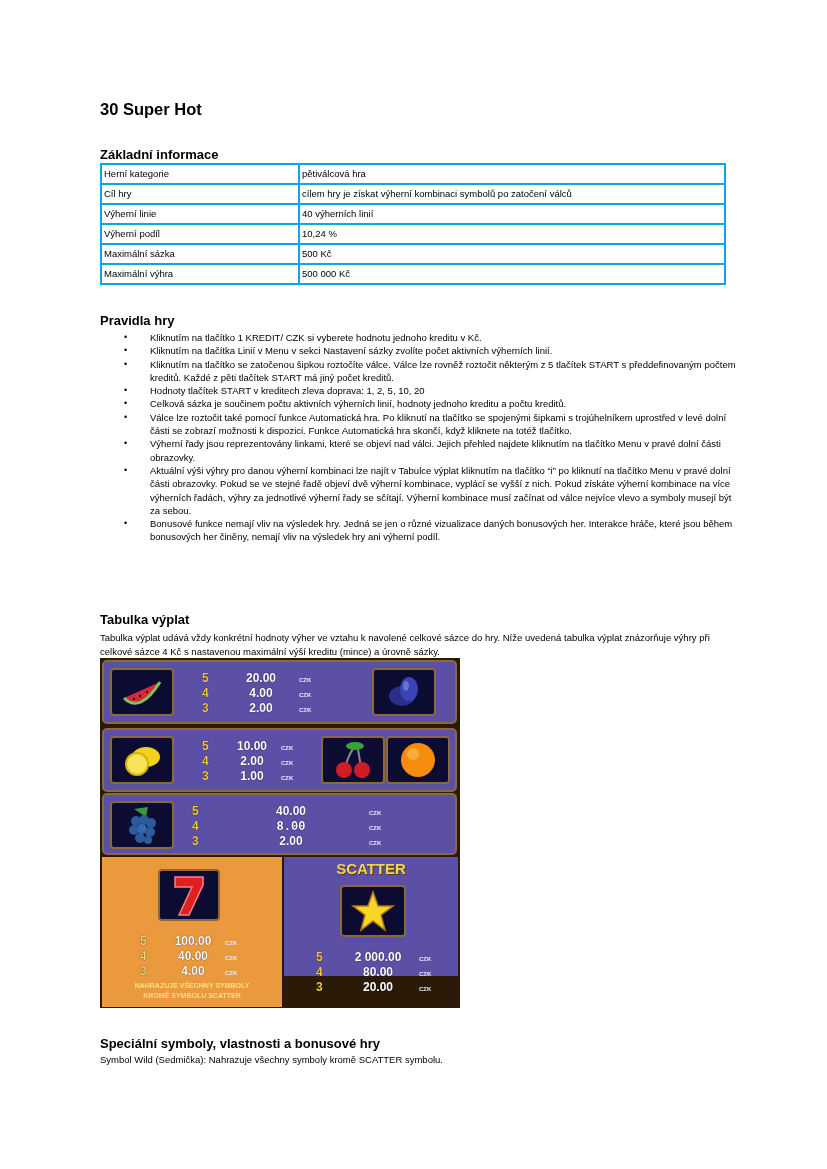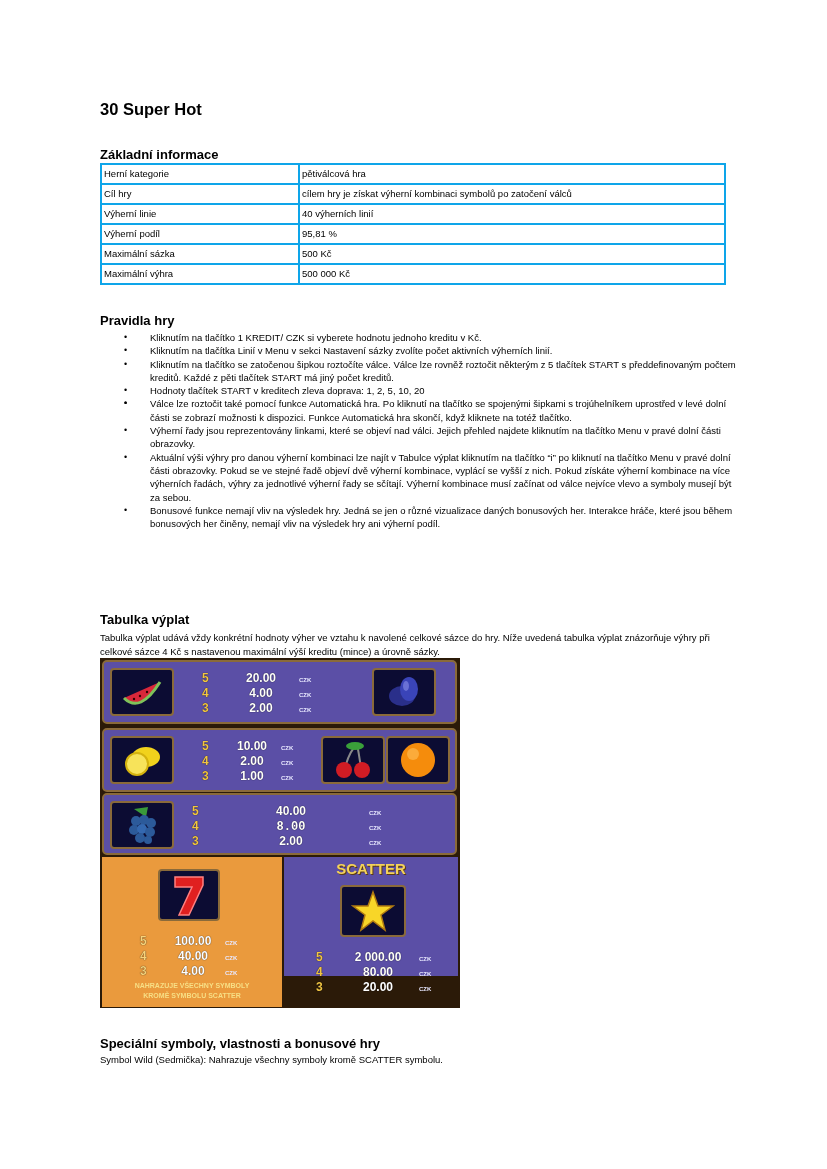--- a/index.html
+++ b/index.html
@@ -51,42 +51,42 @@
       <tr>
             <td class="k">Cíl hry</td>
             <td>cílem hry je získat výherní kombinaci symbolů po zatočení válců</td>
           </tr>
       <tr>
             <td class="k">Výherní linie</td>
             <td>40 výherních linií</td>
           </tr>
       <tr>
             <td class="k">Výherní podíl</td>
-            <td>95,81 %</td>
+            <td>10,24 %</td>
           </tr>
       <tr>
             <td class="k">Maximální sázka</td>
             <td>500 Kč</td>
           </tr>
       <tr>
             <td class="k">Maximální výhra</td>
             <td>500 000 Kč</td>
           </tr>
     </tbody>
       </table>
   </div>
 
   <div id="sec-rules">
     <div class="h2">Pravidla hry</div>
     <ul class="rules">
       <li><span class="bullet">•</span><span>Kliknutím na tlačítko 1 KREDIT/ CZK si vyberete hodnotu jednoho kreditu v Kč.</span></li>
       <li><span class="bullet">•</span><span>Kliknutím na tlačítka Linií v Menu v sekci Nastavení sázky zvolíte počet aktivních výherních linií.</span></li>
       <li><span class="bullet">•</span><span>Kliknutím na tlačítko se zatočenou šipkou roztočíte válce. Válce lze rovněž roztočit některým z 5 tlačítek START s předdefinovaným počtem kreditů. Každé z pěti tlačítek START má jiný počet kreditů.</span></li>
       <li><span class="bullet">•</span><span>Hodnoty tlačítek START v kreditech zleva doprava: 1, 2, 5, 10, 20</span></li>
-      <li><span class="bullet">•</span></li>
+      <li><span class="bullet">•</span><span>Celková sázka je součinem počtu aktivních výherních linií, hodnoty jednoho kreditu a počtu kreditů.</span></li>
       <li><span class="bullet">•</span><span>Válce lze roztočit také pomocí funkce Automatická hra. Po kliknutí na tlačítko se spojenými šipkami s trojúhelníkem uprostřed v levé dolní části se zobrazí možnosti k dispozici. Funkce Automatická hra skončí, když kliknete na totéž tlačítko.</span></li>
       <li><span class="bullet">•</span><span>Výherní řady jsou reprezentovány linkami, které se objeví nad válci. Jejich přehled najdete kliknutím na tlačítko Menu v pravé dolní části obrazovky.</span></li>
       <li><span class="bullet">•</span><span>Aktuální výši výhry pro danou výherní kombinaci lze najít v Tabulce výplat kliknutím na tlačítko “i” po kliknutí na tlačítko Menu v pravé dolní části obrazovky. Pokud se ve stejné řadě objeví dvě výherní kombinace, vyplácí se vyšší z nich. Pokud získáte výherní kombinace na více výherních řadách, výhry za jednotlivé výherní řady se sčítají. Výherní kombinace musí začínat od válce nejvíce vlevo a symboly musejí být za sebou.</span></li>
       <li><span class="bullet">•</span><span>Bonusové funkce nemají vliv na výsledek hry. Jedná se jen o různé vizualizace daných bonusových her. Interakce hráče, které jsou během bonusových her činěny, nemají vliv na výsledek hry ani výherní podíl.</span></li>
     </ul>
   </div>
 
   <div id="sec-paytable">
     <div class="h2">Tabulka výplat</div>
     <div class="intro">Tabulka výplat udává vždy konkrétní hodnoty výher ve vztahu k navolené celkové sázce do hry. Níže uvedená tabulka výplat znázorňuje výhry při celkové sázce 4 Kč s nastavenou maximální výší kreditu (mince) a úrovně sázky.</div>

